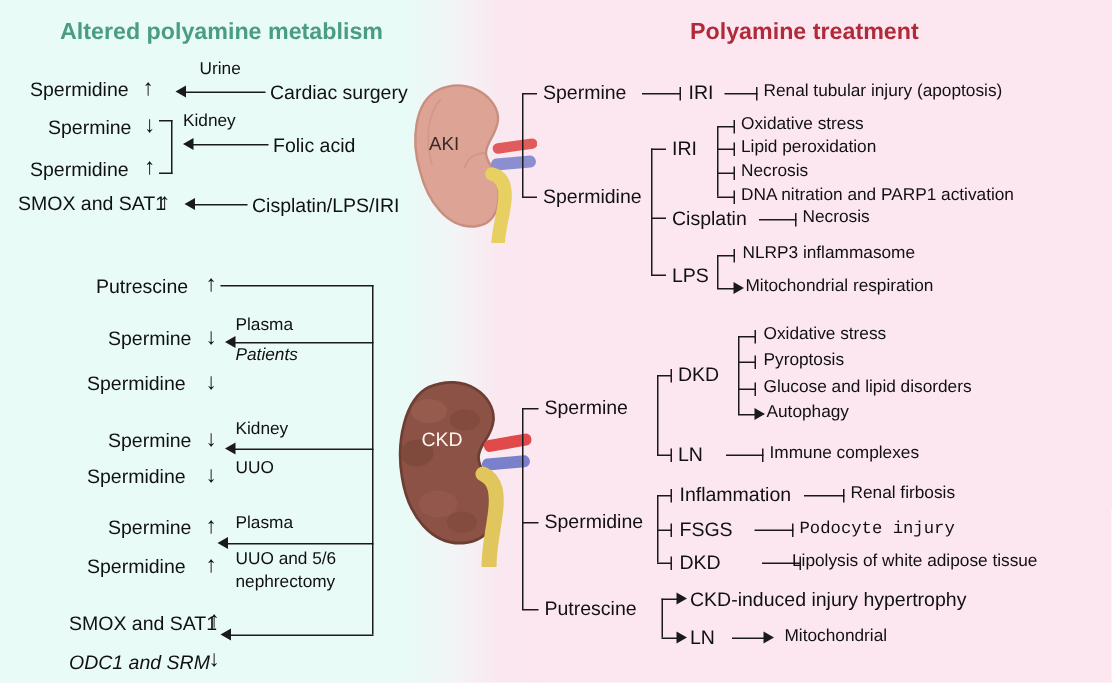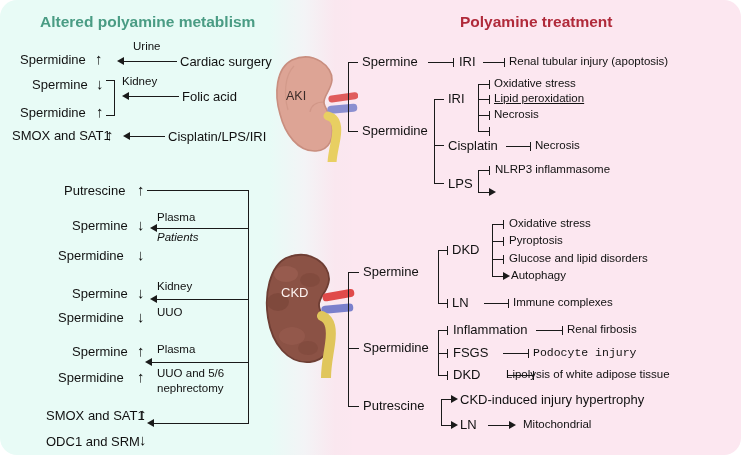--- a/index.html
+++ b/index.html
@@ -1,21 +1,21 @@
 <!DOCTYPE html>
 <html><head>
 <meta charset="utf-8">
 <style>
   html,body{margin:0;padding:0;}
   body{
     width:741px;height:455px;overflow:hidden;
     font-family:"Liberation Sans","DejaVu Sans",sans-serif;
     background:#ffffff;
   }
-  #root{position:relative;width:741px;height:455px;overflow:hidden;border-radius:17px;}
+  #root{position:relative;width:741px;height:455px;overflow:hidden;}
 
   
   .bg-left{position:absolute;left:0;top:0;width:300px;height:455px;background:#e8fbf6;}
   .bg-grad{position:absolute;left:270px;top:0;width:90px;height:455px;
            background:linear-gradient(to right,#e8fbf6 0%,#f3f4f6 38%,#fae7ef 72%,#fce7f0 100%);}
   .bg-right{position:absolute;left:352px;top:0;width:389px;height:455px;background:#fce7f0;}
 
   
   .title{position:absolute;font-weight:bold;font-size:15.5px;white-space:nowrap;}
   #title-left{left:40px;top:13px;color:#4a9c84;}
@@ -144,21 +144,21 @@
   <div class="lbl" style="left:58px;top:371px;">Spermidine</div>
   <div class="updn" style="left:137px;top:369px;">↑</div>
   <div class="lbl sm" style="left:157px;top:368px;">UUO and 5/6</div>
   <div class="lbl sm" style="left:157px;top:383px;">nephrectomy</div>
 
   <div class="lbl" style="left:46px;top:409px;">SMOX and SAT1</div>
   <div class="updn" style="left:139px;top:406px;">↑</div>
   <div class="hline" style="left:152px;top:423px;width:97px;"></div>
   <div class="ah-left" style="left:147px;top:419px;"></div>
 
-  <div class="lbl" style="left:46px;top:435px;">ODC1  and SRM</div>
+  <div class="lbl" style="left:46px;top:435px;font-style:italic;">ODC1  and SRM</div>
   <div class="updn" style="left:139px;top:432px;">↓</div>
 
   <div class="vline" style="left:348px;top:62px;height:70px;"></div>
   <div class="hline" style="left:348px;top:62px;width:10px;"></div>
   <div class="hline" style="left:348px;top:131px;width:10px;"></div>
 
   <div class="lbl" style="left:362px;top:55px;">Spermine</div>
   <div class="hline" style="left:428px;top:62px;width:26px;"></div>
   <div class="tbar" style="left:453px;top:58px;"></div>
   <div class="lbl" style="left:459px;top:55px;">IRI</div>
@@ -175,42 +175,44 @@
 
   <div class="lbl" style="left:448px;top:92px;">IRI</div>
 
   <div class="vline" style="left:478px;top:84px;height:47px;"></div>
   <div class="hline" style="left:478px;top:84px;width:12px;"></div>
   <div class="tbar" style="left:489px;top:80px;"></div>
   <div class="lbl sm" style="left:494px;top:78px;">Oxidative stress</div>
 
   <div class="hline" style="left:478px;top:99px;width:12px;"></div>
   <div class="tbar" style="left:489px;top:95px;"></div>
-  <div class="lbl sm" style="left:494px;top:93px;text-decoration:underline;">Lipid peroxidation</div>
+  <div class="lbl sm" style="left:494px;top:93px;">Lipid peroxidation</div>
 
   <div class="hline" style="left:478px;top:115px;width:12px;"></div>
   <div class="tbar" style="left:489px;top:111px;"></div>
   <div class="lbl sm" style="left:494px;top:109px;">Necrosis</div>
 
   <div class="hline" style="left:478px;top:131px;width:12px;"></div>
   <div class="tbar" style="left:489px;top:127px;"></div>
+  <div class="lbl sm" style="left:494px;top:125px;">DNA nitration and PARP1 activation</div>
 
   <div class="lbl" style="left:448px;top:139px;">Cisplatin</div>
   <div class="hline" style="left:506px;top:146px;width:25px;"></div>
   <div class="tbar" style="left:530px;top:142px;"></div>
   <div class="lbl sm" style="left:535px;top:140px;">Necrosis</div>
 
   <div class="lbl" style="left:448px;top:177px;">LPS</div>
   <div class="vline" style="left:478px;top:170px;height:22px;"></div>
   <div class="hline" style="left:478px;top:170px;width:12px;"></div>
   <div class="tbar" style="left:489px;top:166px;"></div>
   <div class="lbl sm" style="left:495px;top:164px;">NLRP3 inflammasome</div>
 
   <div class="hline" style="left:478px;top:192px;width:12px;"></div>
   <div class="ah-right" style="left:489px;top:188px;"></div>
+  <div class="lbl sm" style="left:497px;top:186px;">Mitochondrial respiration</div>
 
   <div class="vline" style="left:348px;top:272px;height:134px;"></div>
   <div class="hline" style="left:348px;top:272px;width:11px;"></div>
   <div class="hline" style="left:348px;top:348px;width:11px;"></div>
   <div class="hline" style="left:348px;top:406px;width:11px;"></div>
 
   <div class="lbl" style="left:363px;top:265px;">Spermine</div>
 
   <div class="vline" style="left:438px;top:250px;height:54px;"></div>
   <div class="hline" style="left:438px;top:250px;width:10px;"></div>
@@ -257,21 +259,21 @@
   <div class="tbar" style="left:447px;top:349px;"></div>
   <div class="lbl" style="left:453px;top:346px;">FSGS</div>
   <div class="hline" style="left:503px;top:353px;width:26px;"></div>
   <div class="tbar" style="left:528px;top:349px;"></div>
   <div class="lbl sm" style="left:533px;top:347px;font-family:Liberation Mono, monospace;">Podocyte injury</div>
 
   <div class="tbar" style="left:447px;top:371px;"></div>
   <div class="lbl" style="left:453px;top:368px;">DKD</div>
   <div class="hline" style="left:508px;top:375px;width:26px;"></div>
   <div class="tbar" style="left:533px;top:371px;"></div>
-  <div class="lbl sm" style="left:506px;top:369px;text-align:right;">Lipolysis of white adipose tissue</div>
+  <div class="lbl sm" style="left:528px;top:369px;text-align:right;">Lipolysis of white adipose tissue</div>
 
   <div class="lbl" style="left:363px;top:399px;">Putrescine</div>
 
   <div class="vline" style="left:441px;top:399px;height:26px;"></div>
   <div class="hline" style="left:441px;top:399px;width:11px;"></div>
   <div class="ah-right" style="left:451px;top:395px;"></div>
   <div class="lbl" style="left:460px;top:393px;">CKD-induced injury hypertrophy</div>
 
   <div class="hline" style="left:441px;top:425px;width:11px;"></div>
   <div class="ah-right" style="left:451px;top:421px;"></div>

